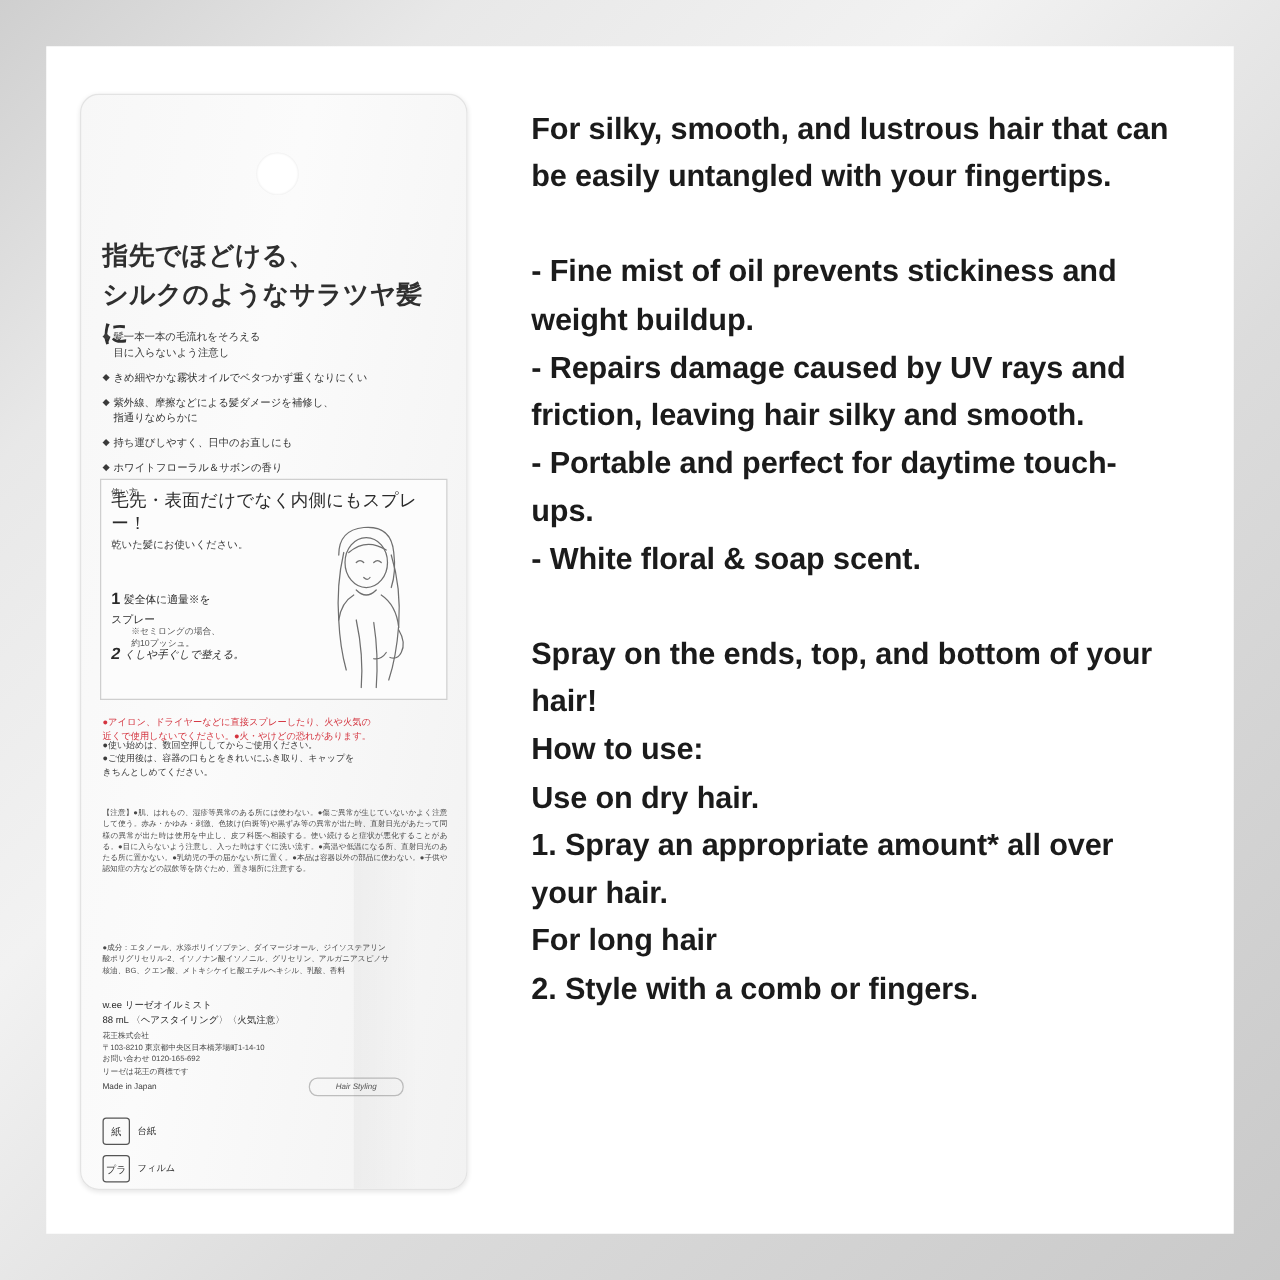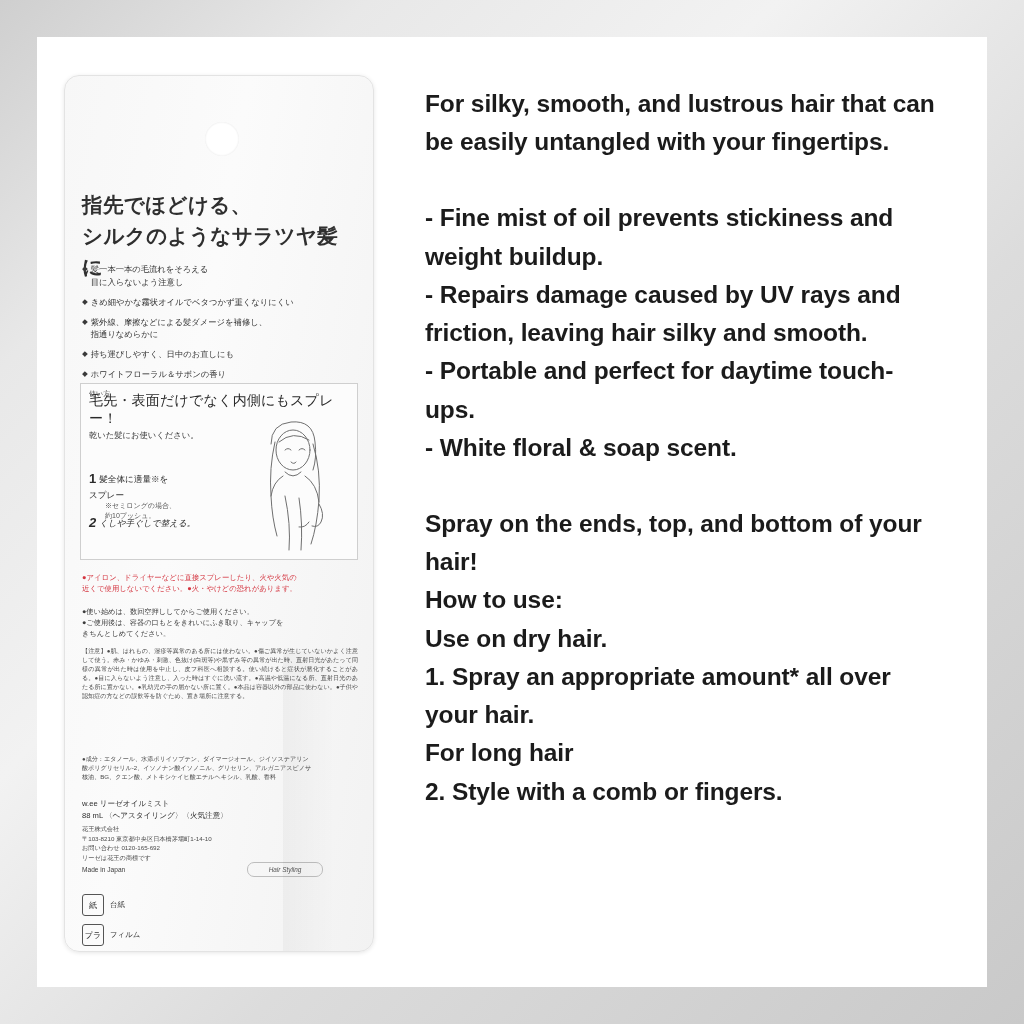--- a/index.html
+++ b/index.html
@@ -164,21 +164,21 @@
     left: 17px;
     top: 496px;
     width: 276px;
     font-size: 7.4px;
     line-height: 1.5;
     color: #d4343f;
   }
   .gray-note {
     position: absolute;
     left: 17px;
-    top: 531px;
+    top: 515px;
     width: 276px;
     font-size: 7.2px;
     line-height: 1.5;
     color: #3c3c3c;
   }
   .fineprint {
     position: absolute;
     left: 17px;
     top: 570px;
     width: 276px;

